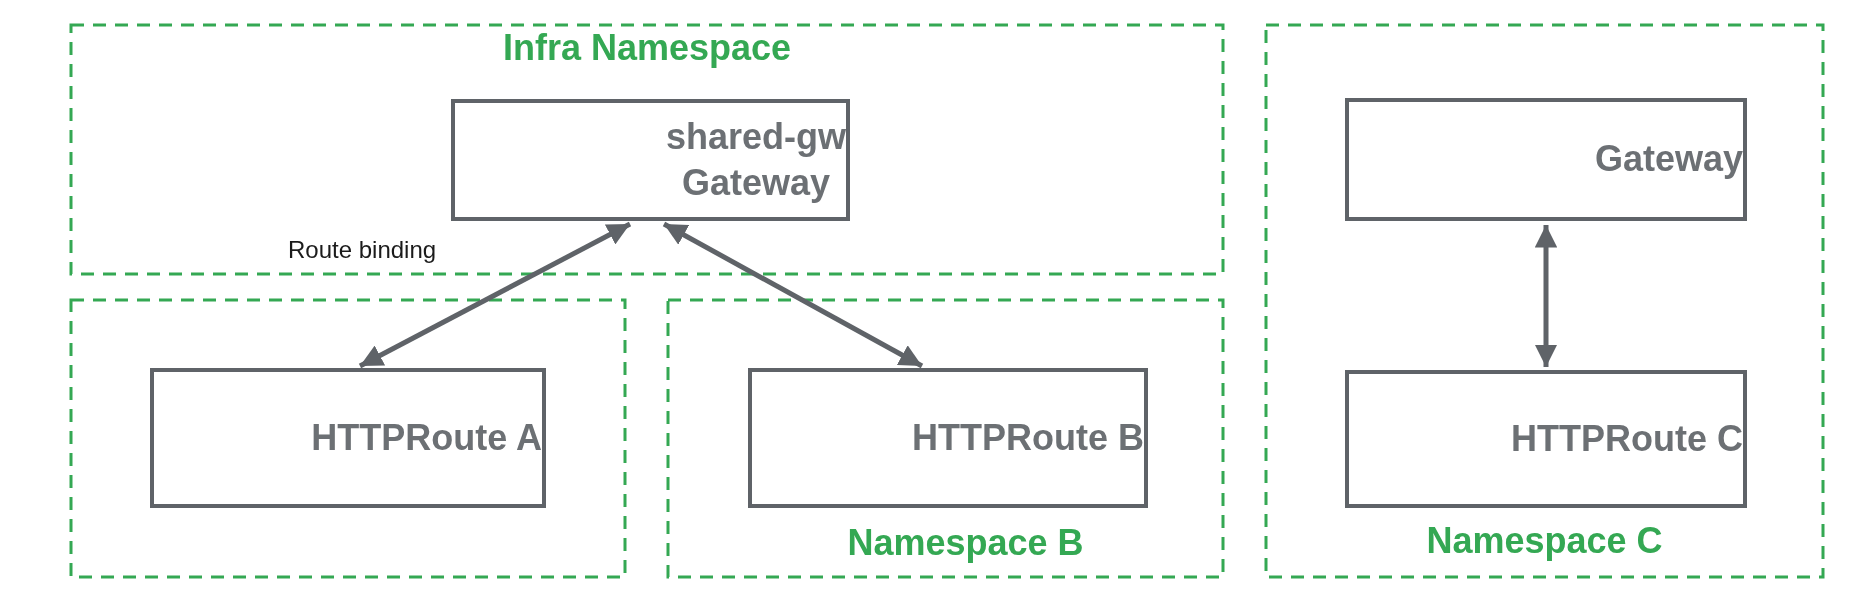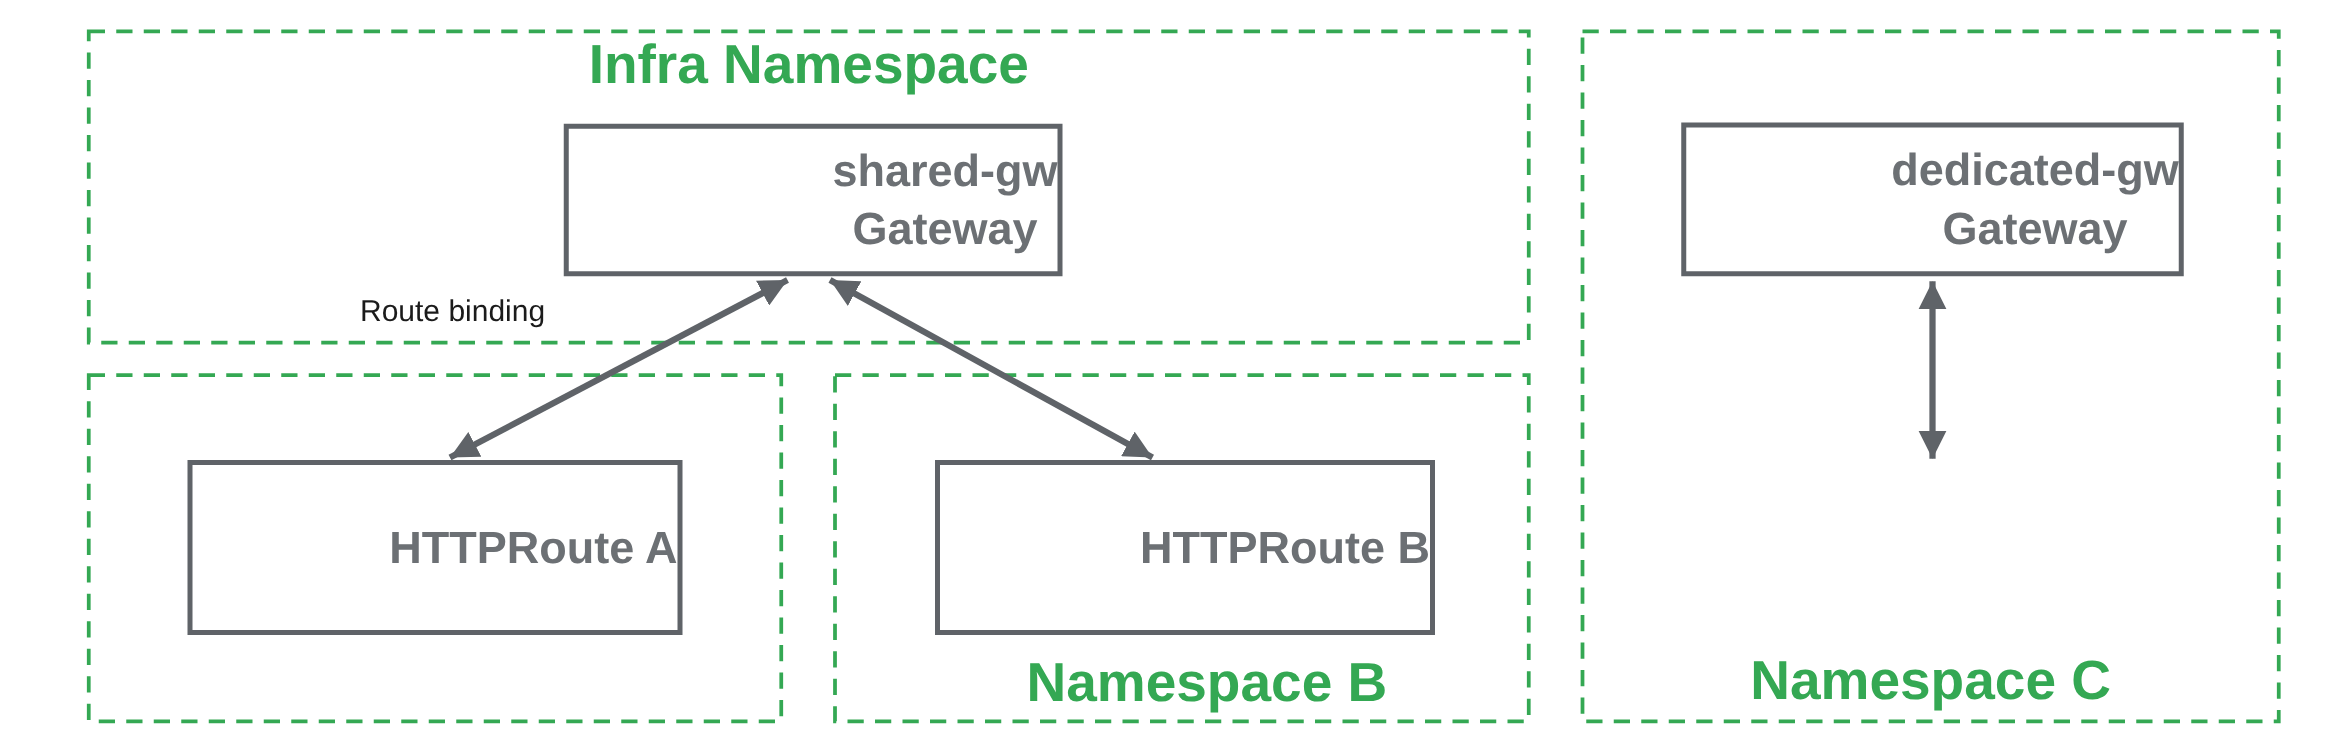--- a/index.html
+++ b/index.html
@@ -33,21 +33,21 @@
   }
   .arrow {
     stroke: var(--arrow-gray);
     stroke-width: 5;
     fill: none;
   }
   .arrowhead-fill { fill: var(--arrow-gray); }
   .ns-label {
     position: absolute;
     text-align: center;
-    font-size: 44px;
+    font-size: 36px;
     font-weight: bold;
     color: var(--namespace-green);
     white-space: nowrap;
   }
   .node {
     position: absolute;
     border: 4px solid var(--node-border-gray);
     background: var(--background);
     display: flex;
     align-items: center;
@@ -116,19 +116,21 @@
   <div class="node node-route-b">
     <div>HTTPRoute B</div>
   </div>
 
   <div class="node node-route-a">
     <div>HTTPRoute A</div>
   </div>
 
   <div class="node node-ded-gw">
     <div class="node-label">
-      <div>dedicated-gw</div>
       <div>Gateway</div>
     </div>
   </div>
 
+  <div class="node node-route-c">
+    <div>HTTPRoute C</div>
+  </div>
 
 </div>
 
 </body></html>

